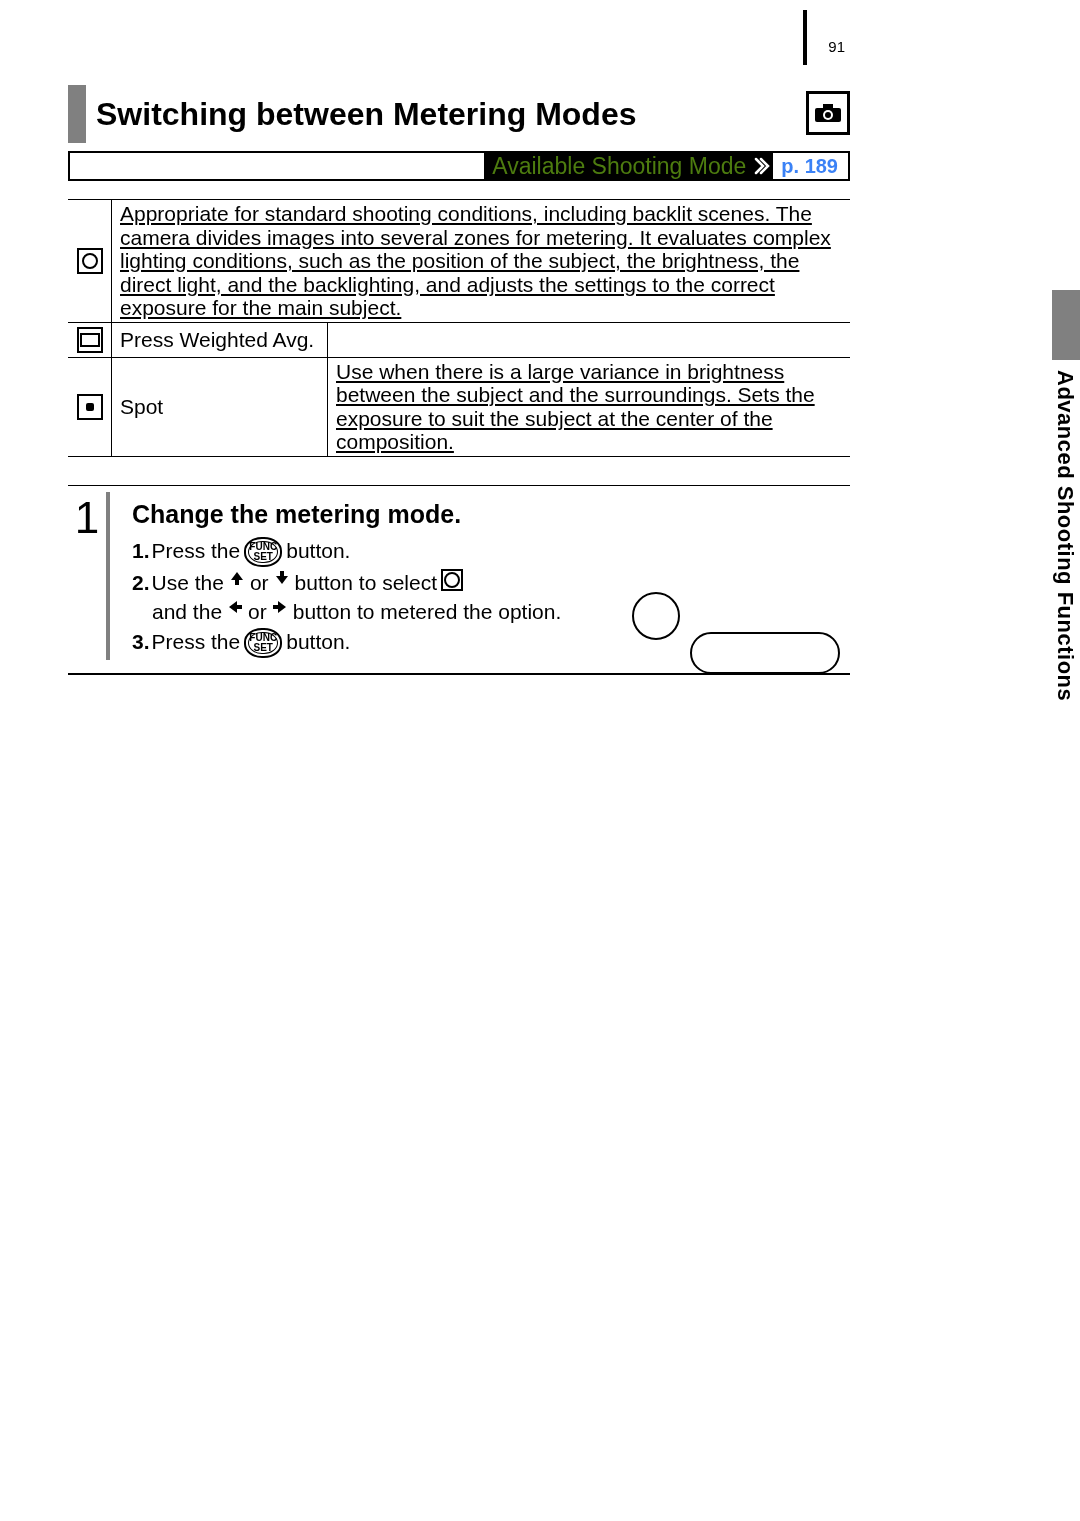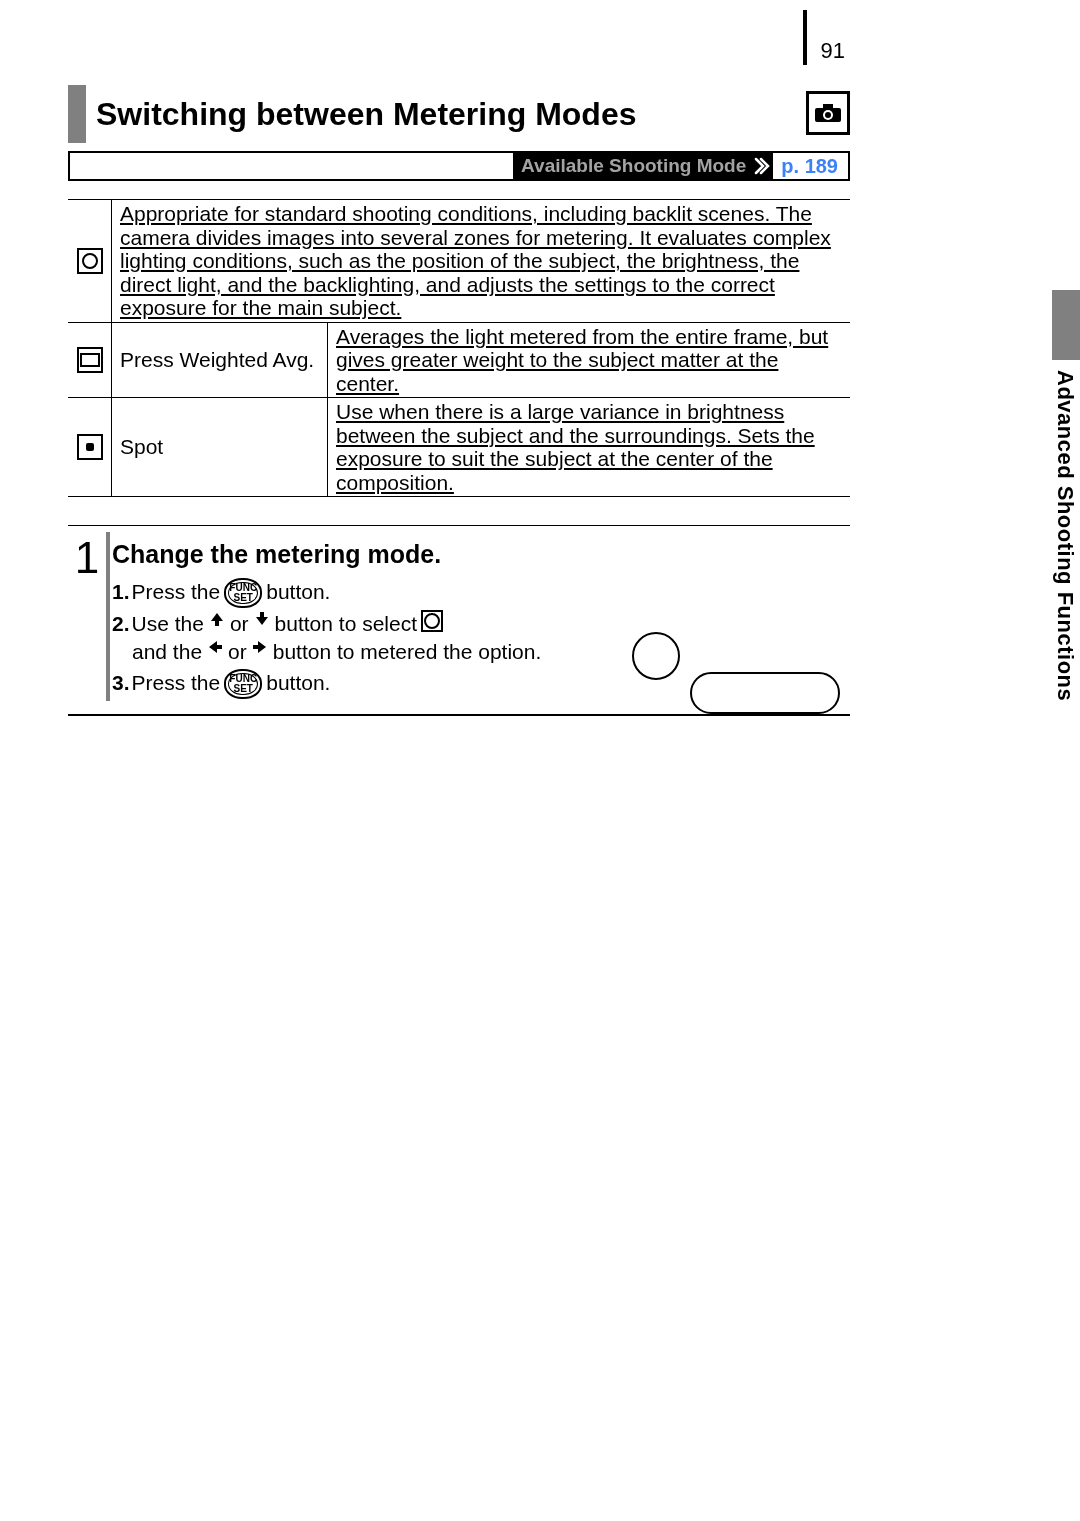--- a/index.html
+++ b/index.html
@@ -12,21 +12,21 @@
     position: relative;
   }
   .page {
     width: 1080px; height: 1521px;
     position: relative;
     padding: 0;
   }
   .page-number {
     position: absolute;
     top: 38px; right: 235px;
-    font-size: 22px;
+    font-size: 15px;
   }
   .page-number-rule {
     position: absolute;
     top: 10px; left: 803px;
     width: 4px; height: 55px;
     background: #000;
   }
   .content {
     position: absolute;
     top: 85px; left: 68px;
@@ -65,23 +65,23 @@
     margin-top: 8px;
     margin-left: 0;
     height: 30px;
     border: 2px solid #000;
     display: flex;
     align-items: stretch;
     overflow: hidden;
   }
   .avail-left { flex: 1; background:#fff; }
   .avail-mid {
-    background: #000; color: #a3a3a3;
-    font-weight: bold;
-    font-size: 19px;
+    background: #000; color: #4d7c0f;
+    font-weight: normal;
+    font-size: 23px;
     line-height: 26px;
     padding: 0 6px 0 8px;
     display: flex; align-items: center;
     position: relative;
   }
   .avail-arrow {
     width: 22px; height: 100%;
     background: #000;
     display:flex; align-items:center; justify-content:center;
     margin-left:-1px;
@@ -165,21 +165,21 @@
     border-right: 4px solid #808080;
     display:flex; align-items:flex-start; justify-content:center;
   }
   .step-num {
     font-size: 44px; font-weight:normal; color:#000;
     line-height: 1;
     padding-top: 4px;
   }
   .step-body {
     flex:1;
-    padding-left: 2px;
+    padding-left: 22px;
     font-size: 21px;
     line-height: 1.35;
   }
   .step-title {
     font-size: 25px;
     font-weight: bold;
     margin: 6px 0 6px 0;
   }
   .substep {
     display:flex;
@@ -296,21 +296,20 @@
         <div class="mrow-icon">
             <div class="ico-box ico-eval"></div>
           </div>
         <div class="mrow-desc">Appropriate for standard shooting conditions, including backlit scenes. The camera divides images into several zones for metering. It evaluates complex lighting conditions, such as the position of the subject, the brightness, the direct light, and the backlighting, and adjusts the settings to the correct exposure for the main subject.</div>
       </div>
       <div class="metering-row">
         <div class="mrow-icon">
             <div class="ico-box ico-cwa"></div>
           </div>
         <div class="mrow-name">Press Weighted Avg.</div>
-        <div class="mrow-desc">Averages the light metered from the entire frame, but gives greater weight to the subject matter at the center.</div>
       </div>
       <div class="metering-row">
         <div class="mrow-icon">
             <div class="ico-box ico-spot"></div>
           </div>
         <div class="mrow-name">Spot</div>
         <div class="mrow-desc">Use when there is a large variance in brightness between the subject and the surroundings. Sets the exposure to suit the subject at the center of the composition.</div>
       </div>
     </div>
 

